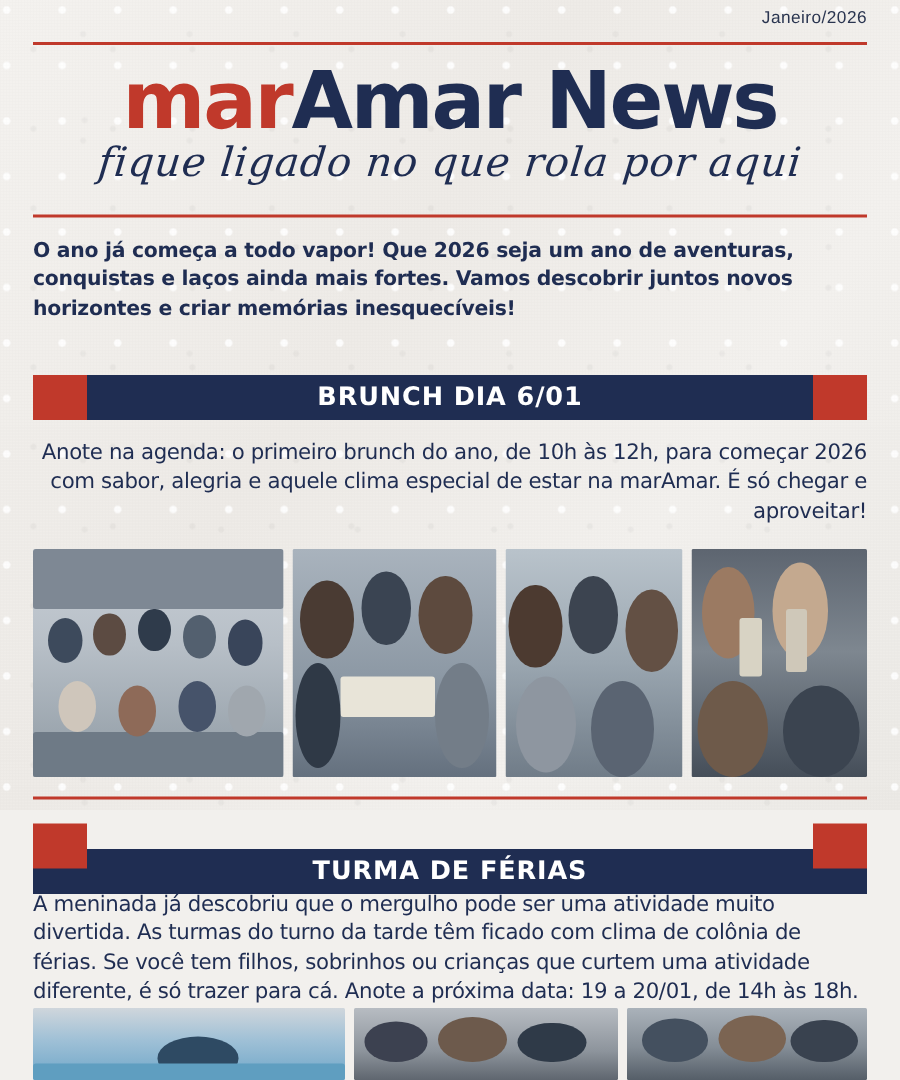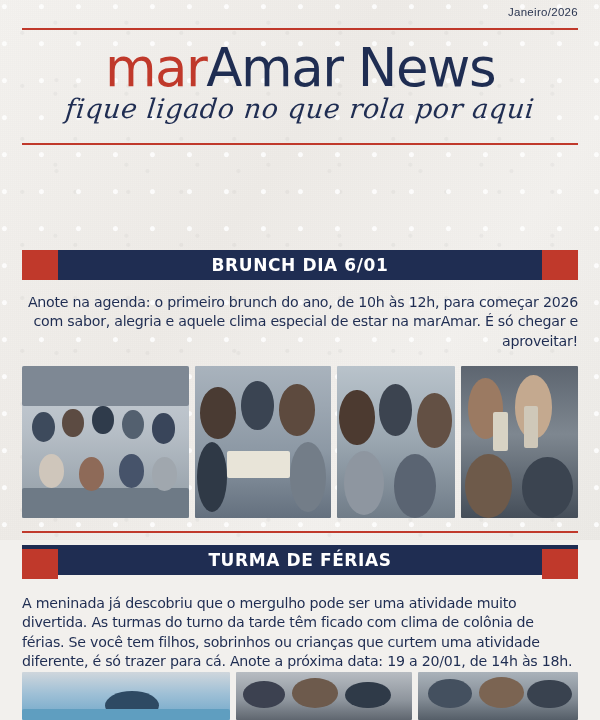--- a/index.html
+++ b/index.html
@@ -61,21 +61,21 @@
 
   .masthead {
     position: absolute;
     top: 40px;
     left: 0;
     right: 0;
     text-align: center;
   }
   .masthead .title {
     font-family: "DejaVu Sans", sans-serif;
-    font-weight: normal;
+    font-weight: bold;
     font-size: 53px;
     letter-spacing: -1.5px;
     line-height: 1.04;
     margin: 0;
   }
   .title .mar { color: #c0392b; }
   .title .amar { color: #1f2d52; }
   .masthead .tagline {
     font-family: "DejaVu Serif", serif;
     font-style: italic;
@@ -116,21 +116,21 @@
     color: #ffffff;
     display: flex;
     align-items: center;
     justify-content: center;
     font-family: "DejaVu Sans", sans-serif;
     font-weight: bold;
     font-size: 17px;
     letter-spacing: 0.6px;
   }
   .band.brunch { top: 250px; }
-  .band.ferias { top: 545px; }
+  .band.ferias { top: 566px; }
 
   .band-accent {
     position: absolute;
     left: 22px;
     width: 36px;
     height: 30px;
     background: #c0392b;
   }
   .band-accent.b1 { top: 250px; }
   .band-accent.b2 { top: 549px; }
@@ -206,20 +206,21 @@
 
   <div class="masthead">
     <div class="title">
       <span class="mar">mar</span><span class="amar">Amar News</span>
     </div>
     <div class="tagline">fique ligado no que rola por aqui</div>
   </div>
 
   <div class="sep-line"></div>
 
+  <div class="intro">O ano já começa a todo vapor! Que 2026 seja um ano de aventuras, conquistas e laços ainda mais fortes. Vamos descobrir juntos novos horizontes e criar memórias inesquecíveis!</div>
 
   <div class="band brunch">
     <span>BRUNCH DIA 6/01</span>
   </div>
   <div class="band-accent b1"></div>
   <div class="band-accent b1 r1"></div>
 
   <div class="body-text brunch">Anote na agenda: o primeiro brunch do ano, de 10h às 12h, para começar 2026 com sabor, alegria e aquele clima especial de estar na marAmar. É só chegar e aproveitar!</div>
 
   <div class="gallery g1">

